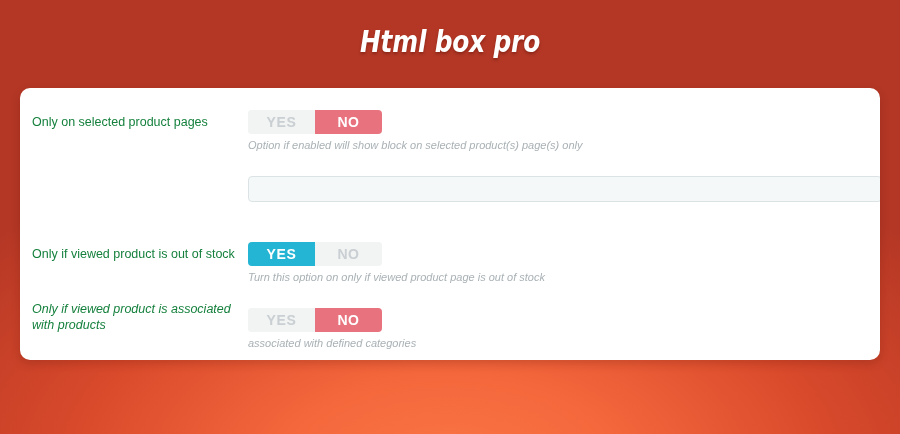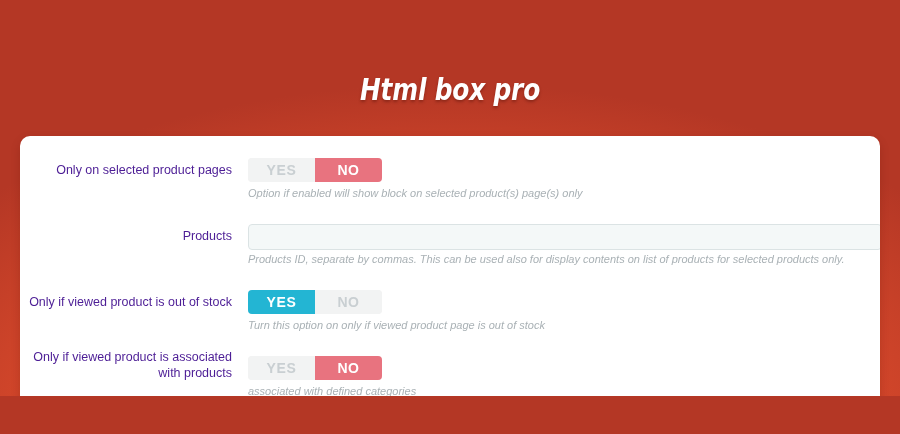--- a/index.html
+++ b/index.html
@@ -10,26 +10,25 @@
     width: 900px;
     height: 434px;
     overflow: hidden;
     font-family: "Liberation Sans", sans-serif;
     background: #b43725;
   }
 
   #stage {
     position: relative;
     width: 900px;
-    height: 348px;
+    height: 434px;
     overflow: hidden;
     background:
       radial-gradient(ellipse 620px 340px at 50% 108%, #fa7746 0%, #f4673c 28%, #d8492b 62%, #b43725 100%),
       #b43725;
-    margin-top: 48px;
   }
 
   
   #title {
     position: absolute;
     left: 0;
     top: 24px;
     width: 900px;
     text-align: center;
     color: #ffffff;
@@ -60,34 +59,35 @@
     position: absolute;
     left: 0;
     width: 860px;
   }
   .row-main {
     position: relative;
     height: 26px;
   }
   .row-label {
     position: absolute;
-    left: 4px;
+    left: 12px;
     top: 0;
     width: 208px;
-    text-align: right;
-    color: #4c1d95;
+    text-align: left;
+    color: #15803d;
     font-size: 12.5px;
     line-height: 15px;
     padding-top: 5px;
     box-sizing: border-box;
   }
   .row-label.two-line {
     line-height: 16px;
     padding-top: 0;
     top: -7px;
+    font-style: italic;
   }
   .row-control {
     position: absolute;
     left: 228px;
     top: 0;
   }
   .row-help {
     position: absolute;
     left: 228px;
     color: #a9b1b5;
@@ -218,26 +218,24 @@
           <div class="switch">
             <span class="seg off">YES</span><span class="seg on-no">NO</span>
           </div>
         </div>
       </div>
       <div class="row-help" style="top:28px;">Option if enabled will show block on selected product(s) page(s) only</div>
     </div>
 
     <div class="form-row" style="top:88px;">
       <div class="row-main">
-        <div class="row-label">Products</div>
         <div class="row-control">
           <input class="text-input" type="text" value="" placeholder="" style="">
         </div>
       </div>
-      <div class="row-help" style="top:28px;">Products ID, separate by commas. This can be used also for display contents on list of products for selected products only.</div>
     </div>
 
     <div class="form-row" style="top:154px;">
       <div class="row-main">
         <div class="row-label">Only if viewed product is out of stock</div>
         <div class="row-control">
           <div class="switch">
             <span class="seg on-yes">YES</span><span class="seg off">NO</span>
           </div>
         </div>

